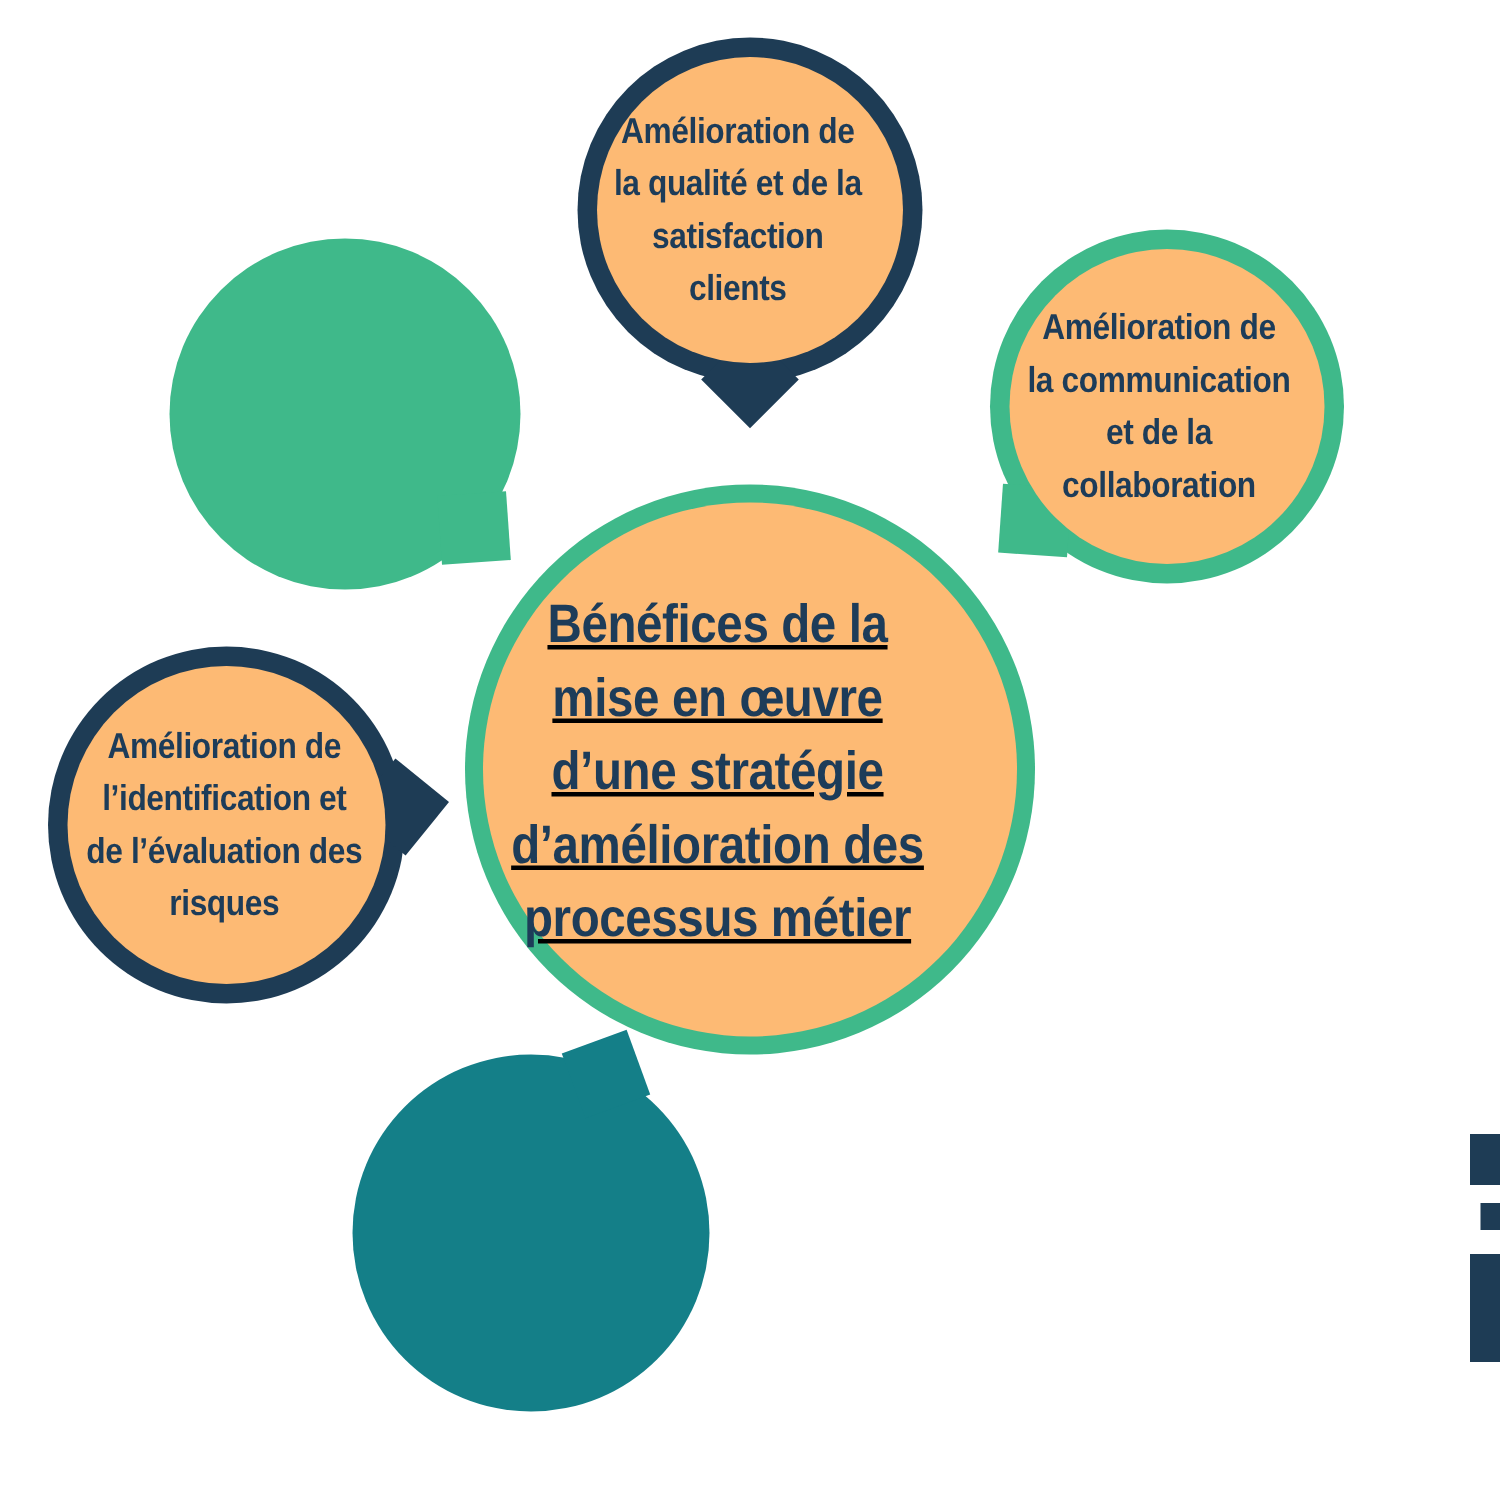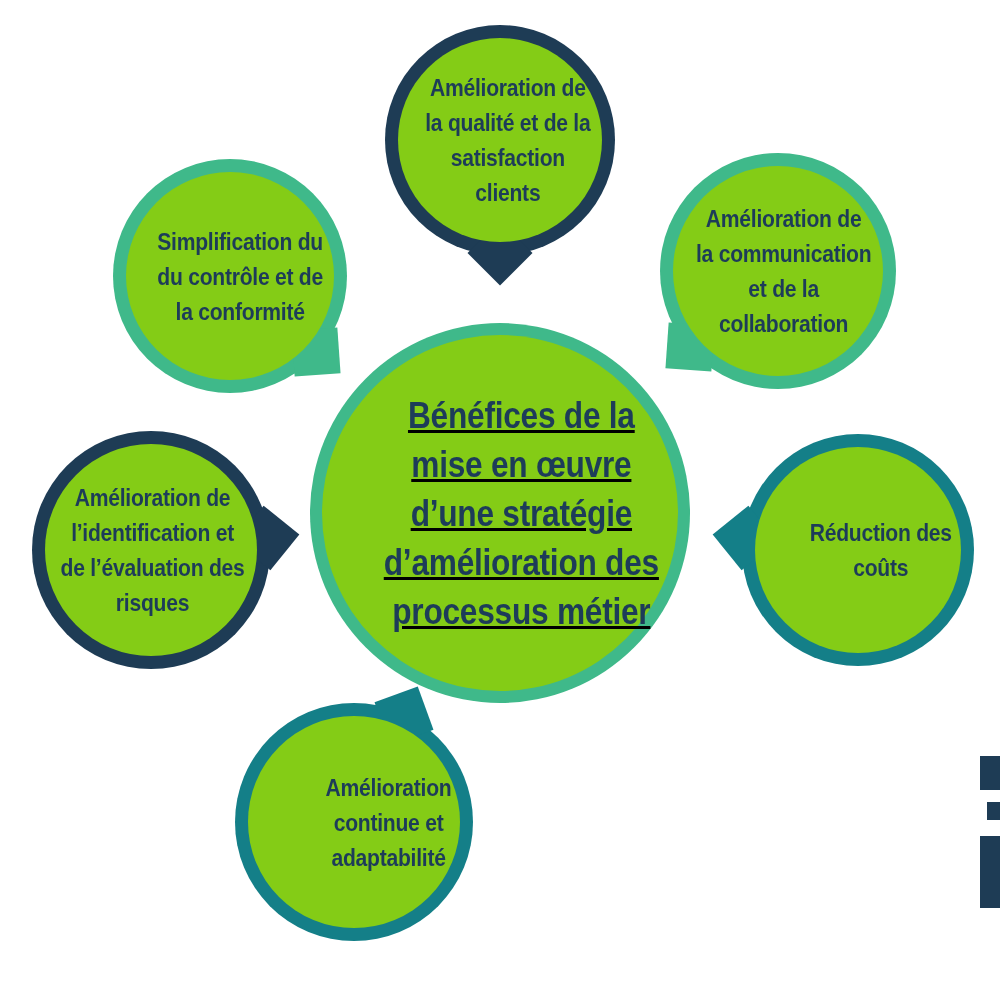--- a/index.html
+++ b/index.html
@@ -14,25 +14,25 @@
     width:1000px;height:1000px;
     background:#ffffff;
   }
   .bubble{
     position:absolute;
     border-radius:50%;
   }
   .bubble .inner{
     position:absolute;
     inset:13px;
-    background:#84cc16;
+    background:#fdba74;
     border-radius:50%;
     display:flex;
     align-items:center;
-    justify-content:flex-end;
+    justify-content:flex-start;
     text-align:center;
   }
   .bubble.center .inner{ inset:12px;text-decoration:underline; }
   .tail{
     position:absolute;
     width:46px;height:46px;
   }
   .label{
     white-space:pre;
     text-align:center;
@@ -94,55 +94,38 @@
   <div class="bubble" style="left: 660px; top: 153px; width: 236px; height: 236px; background: rgb(63, 185, 138);">
     <span class="tail" style="left: 30px; top: 194px; transform: translate(-50%, -50%) rotate(94deg); background: rgb(63, 185, 138);"></span>
     <div class="inner">
       <div class="label">Amélioration de
 la communication
 et de la
 collaboration</div>
     </div>
   </div>
 
-  <div class="bubble" style="left: 742px; top: 434px; width: 232px; height: 232px; background: rgb(20, 127, 136);">
-    <span class="tail" style="left: 3px; top: 104px; transform: translate(-50%, -50%) rotate(141deg); background: rgb(20, 127, 136);"></span>
-    <div class="inner">
-      <div class="label">Réduction des
-coûts</div>
-    </div>
-  </div>
 
 
   <div class="bubble" style="left: 235px; top: 703px; width: 238px; height: 238px; background: rgb(20, 127, 136);">
     <span class="tail" style="left: 169px; top: 13px; transform: translate(-50%, -50%) rotate(250deg); background: rgb(20, 127, 136);"></span>
-    <div class="inner">
-      <div class="label">Amélioration
-continue et
-adaptabilité</div>
-    </div>
   </div>
 
   <div class="bubble" style="left: 32px; top: 431px; width: 238px; height: 238px; background: rgb(30, 60, 85);">
     <span class="tail" style="left: 235px; top: 107px; transform: translate(-50%, -50%) rotate(309deg); background: rgb(30, 60, 85);"></span>
     <div class="inner">
       <div class="label">Amélioration de
 l’identification et
 de l’évaluation des
 risques</div>
     </div>
   </div>
 
   <div class="bubble" style="left: 113px; top: 159px; width: 234px; height: 234px; background: rgb(63, 185, 138);">
     <span class="tail" style="left: 203px; top: 193px; transform: translate(-50%, -50%) rotate(-4deg); background: rgb(63, 185, 138);"></span>
-    <div class="inner">
-      <div class="label">Simplification du
-du contrôle et de
-la conformité</div>
-    </div>
   </div>
 
   <div class="edge-fragment">
     <i></i>
       <i></i>
       <i></i>
   </div>
 
 </div>
 

